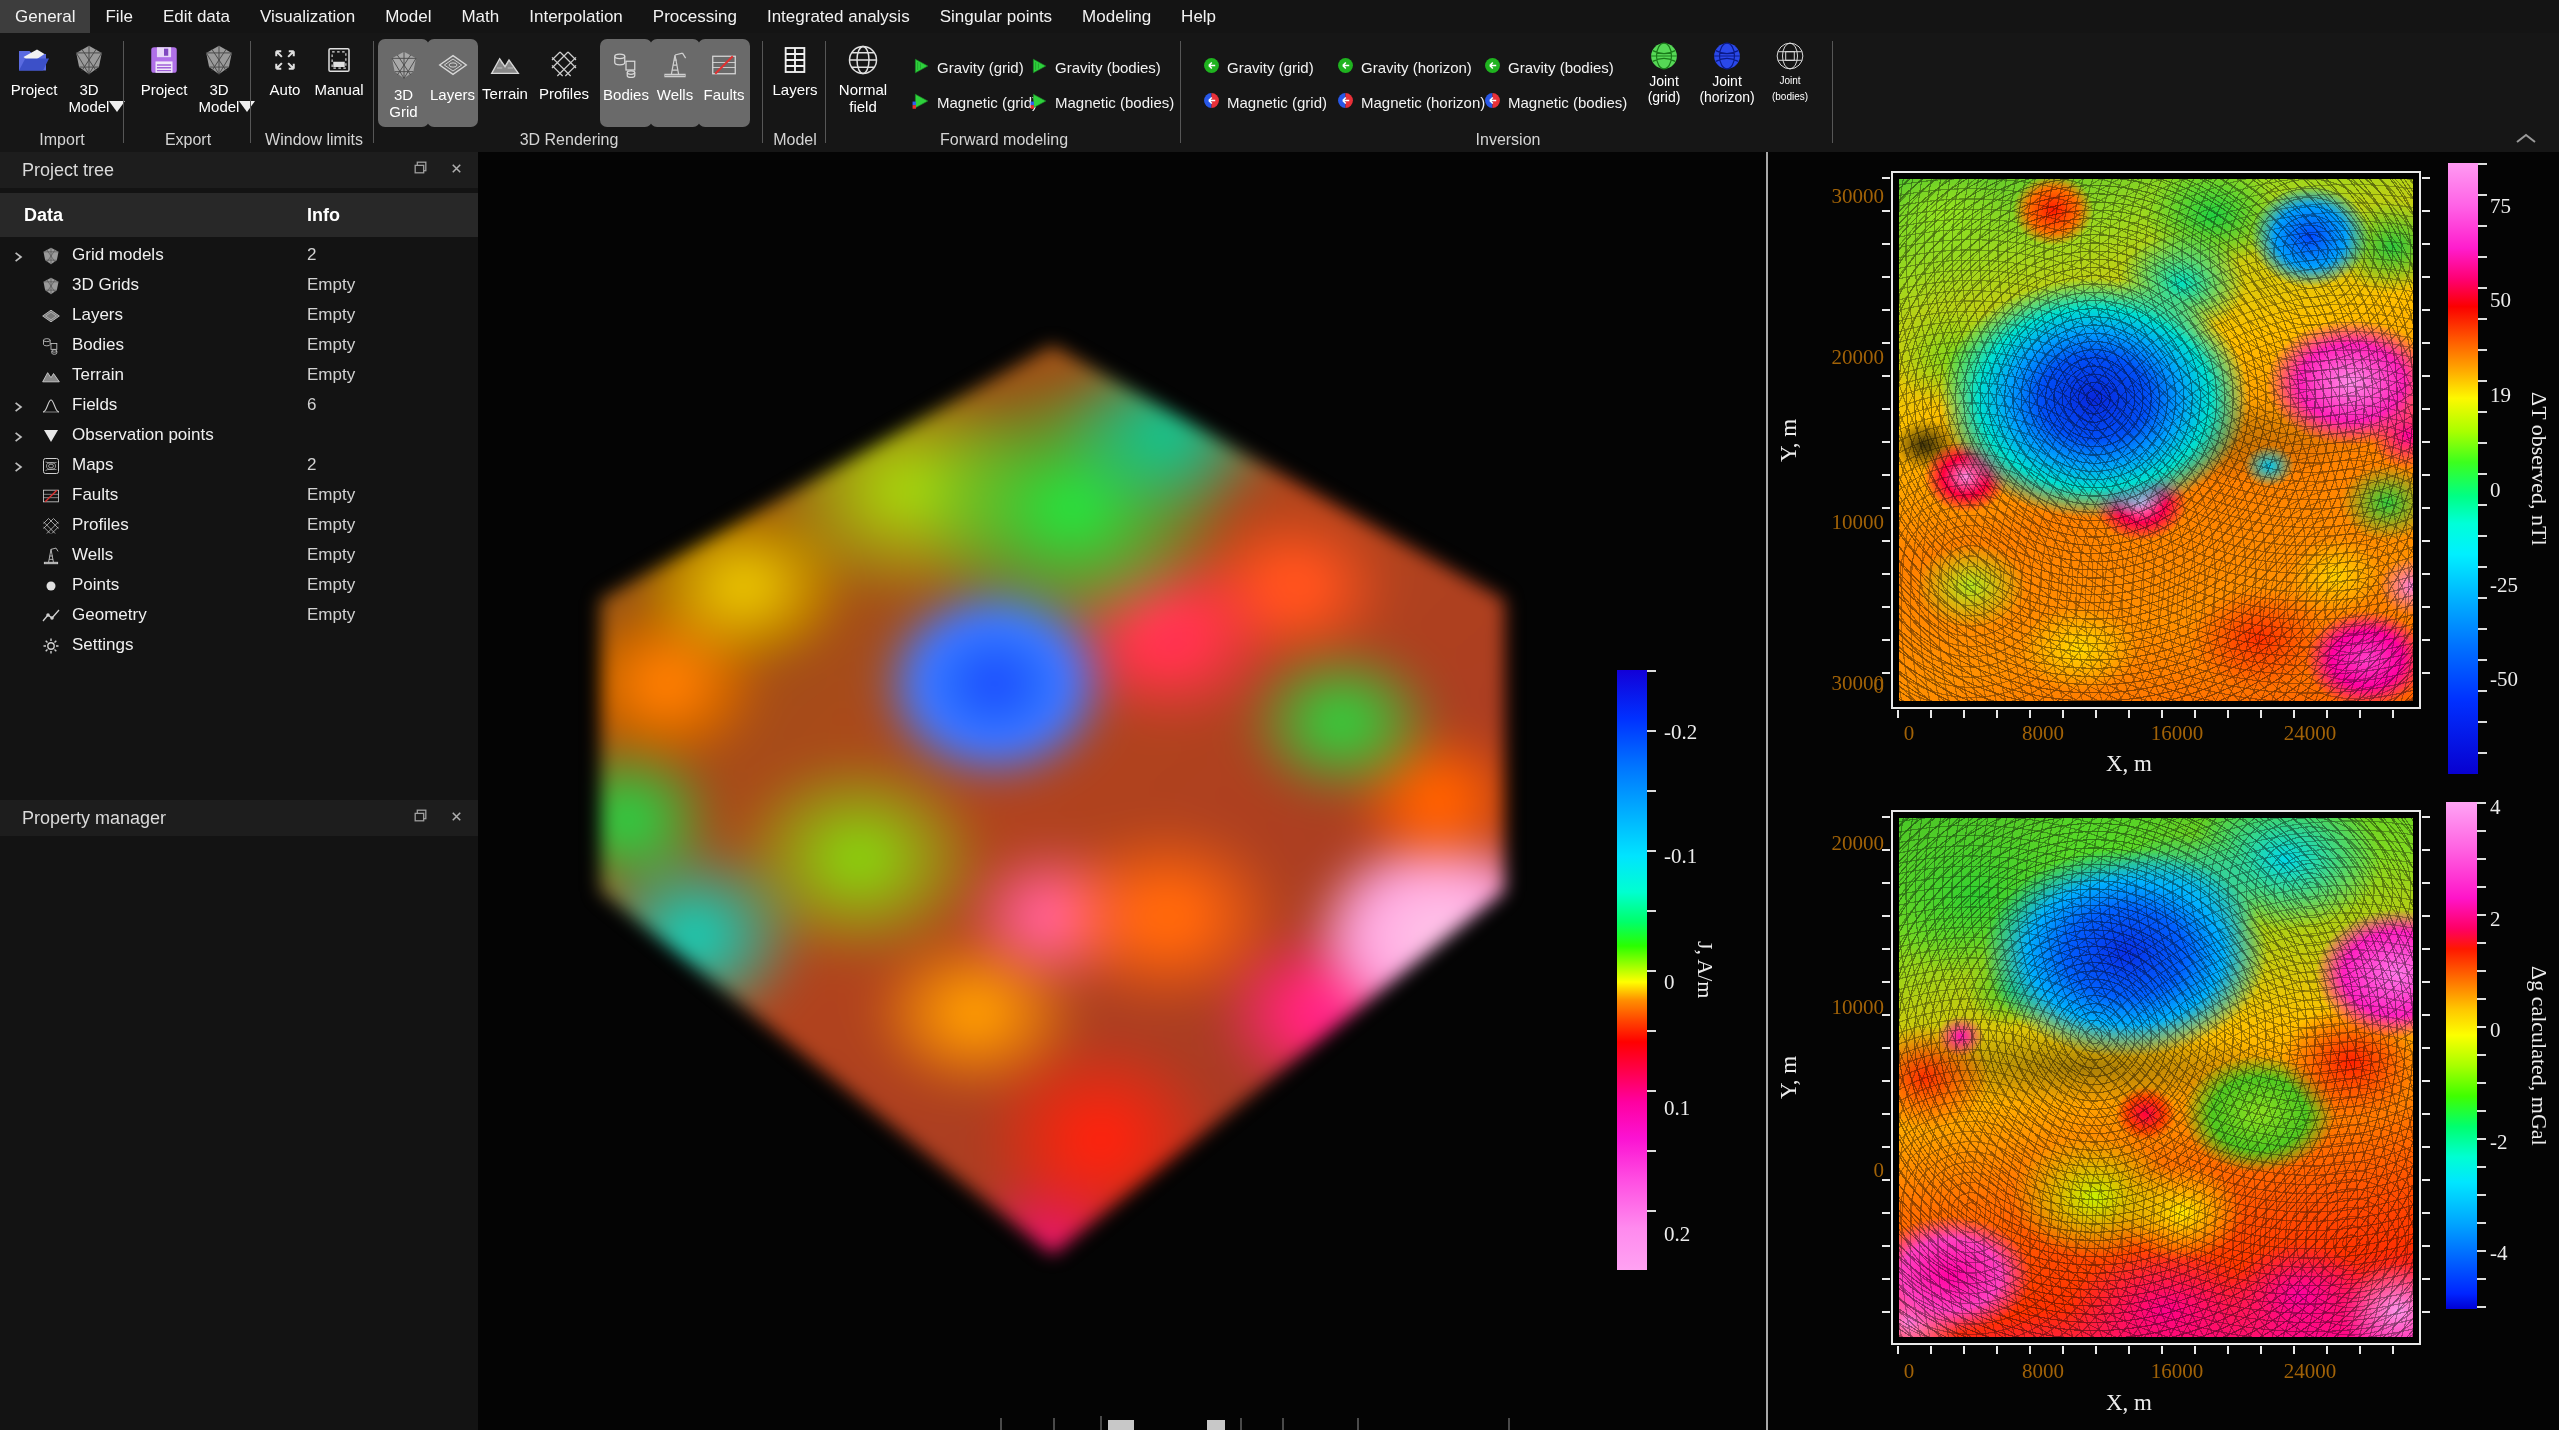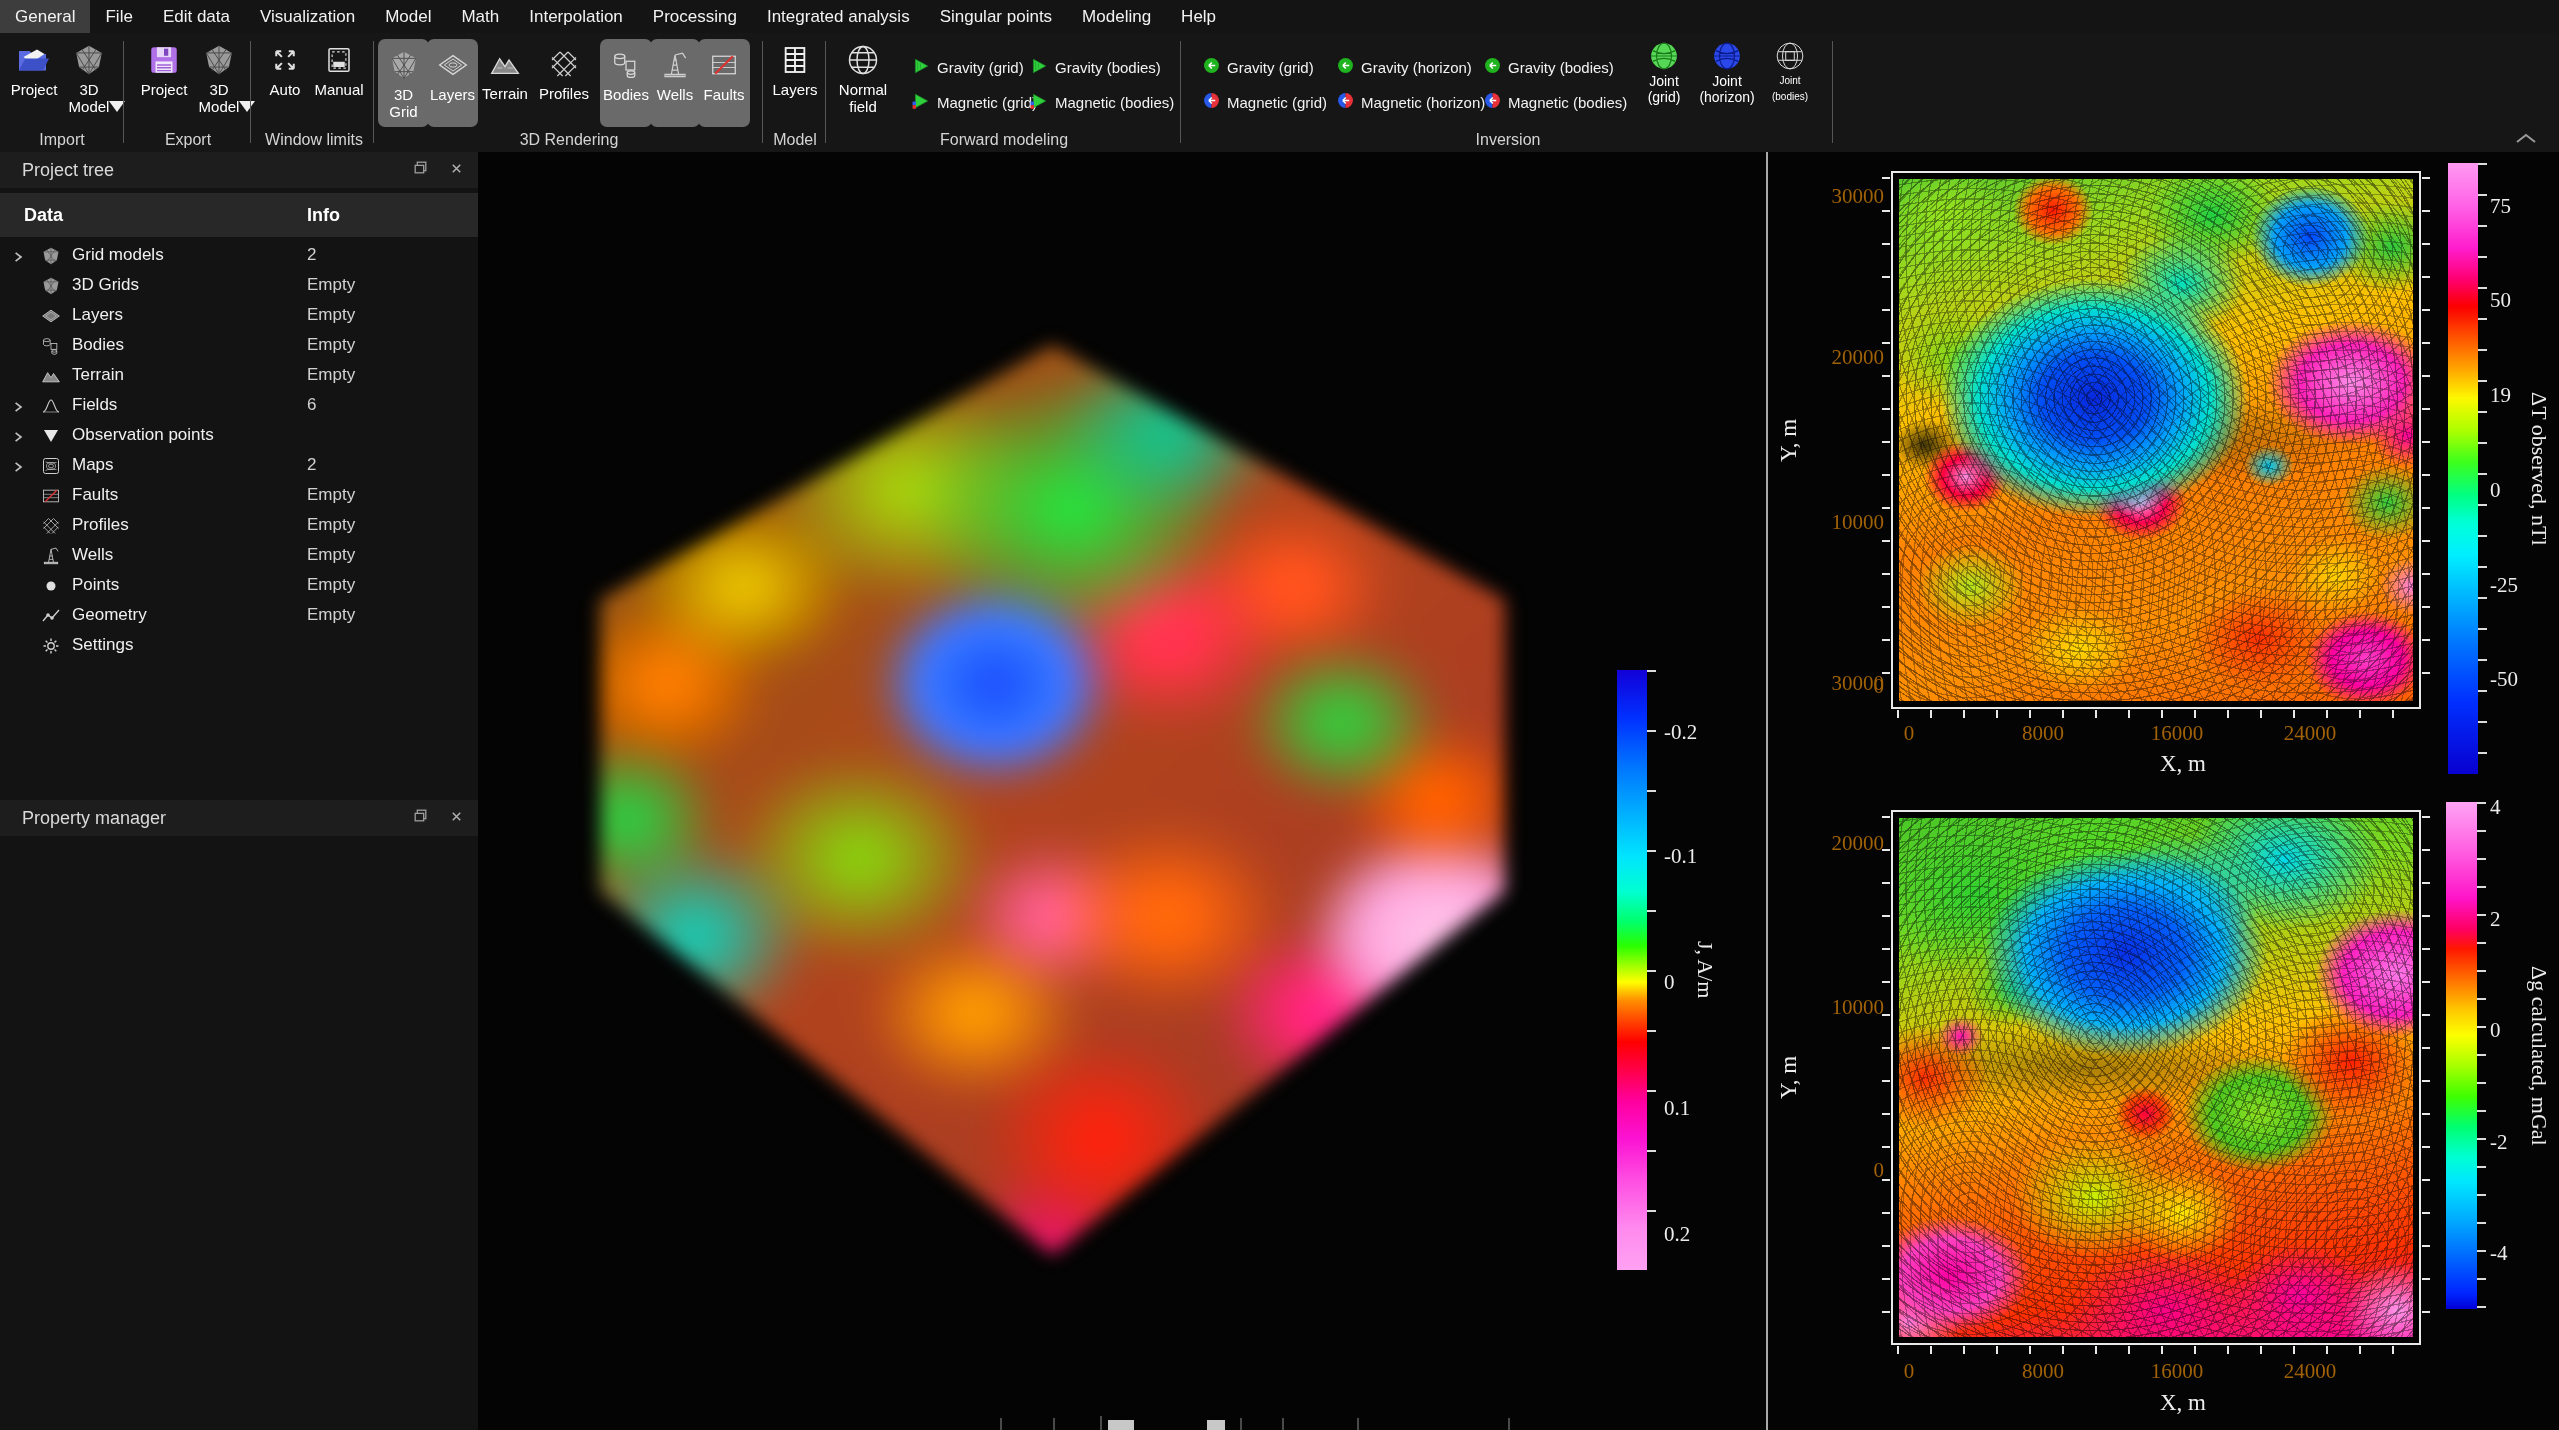--- a/index.html
+++ b/index.html
@@ -154,21 +154,21 @@
       radial-gradient(65px 55px at 97% 95%,#ff94ec 0%,transparent 88%),
       radial-gradient(55px 45px at 22% 33%,#40d030 0%,transparent 85%),
       radial-gradient(260px 45px at 35% 48%,rgba(60,52,16,.45) 0%,transparent 85%),
       linear-gradient(170deg,#48c828 0%,#80d820 20%,#ffc000 45%,#ff7000 65%,#ff3000 85%,#ff00a0 100%);}
   .tickrow-l{position:absolute;width:8px;background:repeating-linear-gradient(to bottom,#e8e8e8 0 2px,transparent 2px 33px);}
   .tickrow-b{position:absolute;height:8px;background:repeating-linear-gradient(to right,#e8e8e8 0 2px,transparent 2px 33px);}
   .tickrow-r{position:absolute;width:8px;background:repeating-linear-gradient(to bottom,#e8e8e8 0 2px,transparent 2px 33px);}
   .axlab{position:absolute;font-family:"Liberation Serif",serif;font-size:21px;color:#a16207;height:26px;line-height:26px;}
   .ylabs{text-align:right;width:88px;}
   .xlabs{text-align:center;width:120px;}
-  .axtitle{position:absolute;font-family:"Liberation Serif",serif;font-size:23px;color:#ececec;text-align:right;}
+  .axtitle{position:absolute;font-family:"Liberation Serif",serif;font-size:23px;color:#ececec;text-align:left;}
   .yrot{position:absolute;width:30px;display:flex;align-items:center;justify-content:center;
         font-family:"Liberation Serif",serif;font-size:23px;color:#ececec;
         writing-mode:vertical-rl;transform:rotate(180deg);white-space:nowrap;}
 
   
   .sliver{position:absolute;left:0;top:1414px;right:0;height:16px;}
   .sl{position:absolute;background:#4a4a4a;}
   .sl.light{background:#c8c8c8;}
 </style>
 </head>

